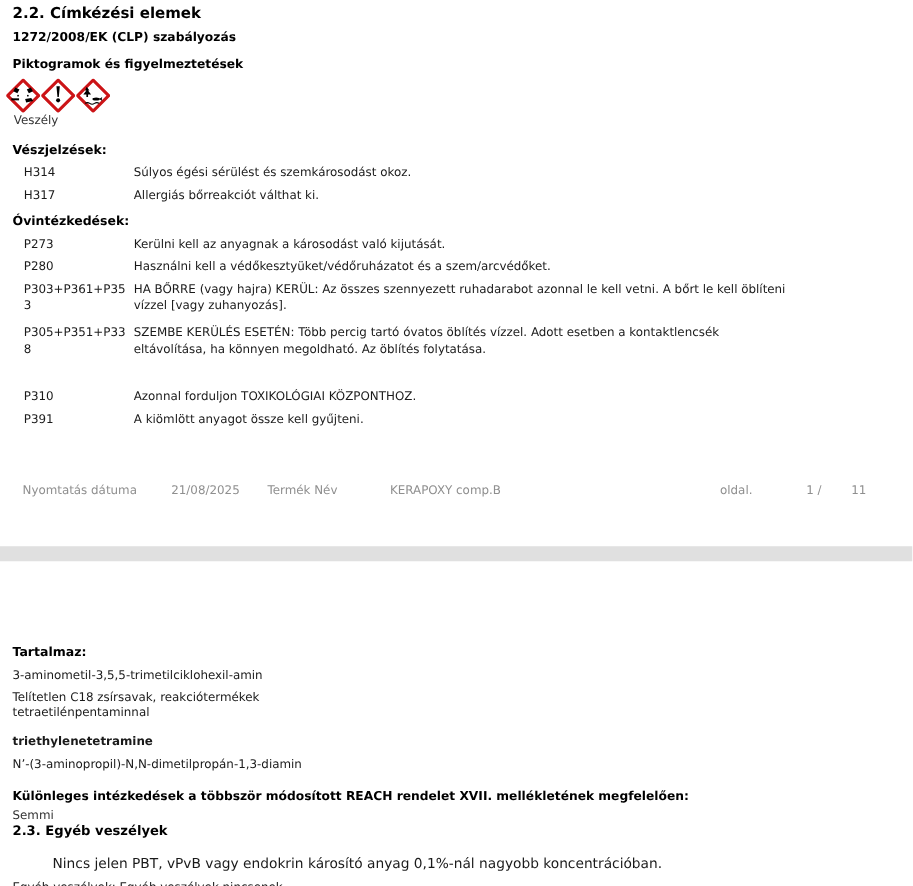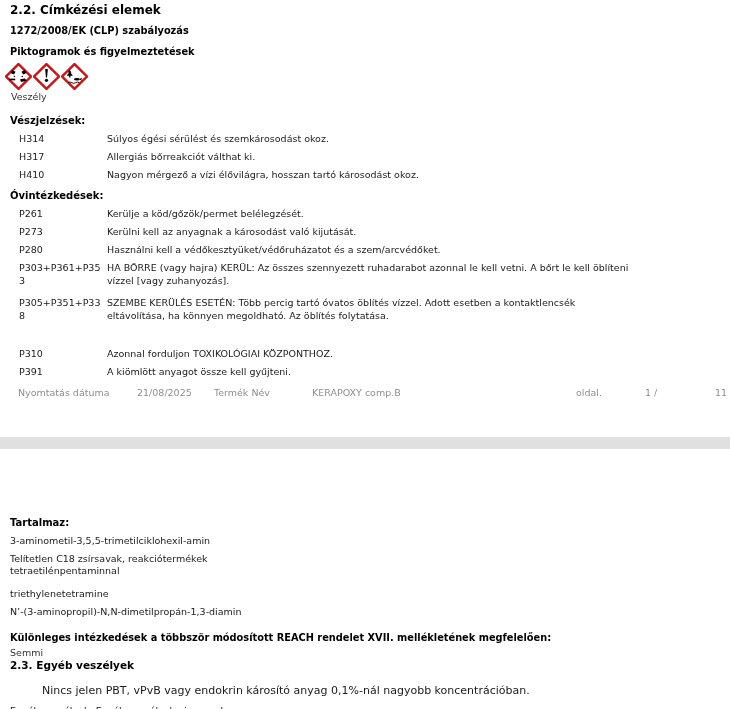--- a/index.html
+++ b/index.html
@@ -20,29 +20,29 @@
   .srow { display:flex; margin-top:5px; padding-left:19px; font-size:9.5px; line-height:13px; }
   .srow .code { flex:0 0 88px; word-break:break-all; padding-right:4px; }
   .srow .txt  { width:524px; }
   .srow.gap9  { margin-top:9px; }
   .srow.gap11 { margin-top:25px; }
 
   .footer { position:absolute; top:383px; left:0; width:589px; height:13px;
             font-size:9.5px; line-height:13px; color:#8f8f8f; }
   .footer span { position:absolute; top:0; white-space:nowrap; }
   .f-pdl { left:18px; }  .f-pd { left:137px; } .f-prl { left:214px; }
-  .f-prn { left:312px; } .f-pgl { left:576px; } .f-pgc { left:645px; } .f-pgt { left:715px; }
+  .f-prn { left:312px; } .f-pgl { left:576px; } .f-pgc { left:645px; } .f-pgt { left:681px; }
 
   .pagegap { position:absolute; top:434px; left:0; width:730px; height:12px; background:#e0e0e0; }
 
   
   .page2 { position:absolute; top:468px; left:0; width:640px;margin-top:14px; }
   .contains { margin:31px 0 0 10px; font-size:10px; line-height:13px; font-weight:700; color:#000; }
   .sub  { margin:6px 0 0 10px; font-size:9.5px; line-height:12px; width:240px; }
-  .sub.gap11 { margin-top:11px; }
+  .sub.gap11 { margin-top:11px;font-weight:bold; }
   .reach { margin:13px 0 0 10px; font-size:9.8px; line-height:13px; font-weight:700; color:#000; }
   .semmi { margin:2px 0 0 10px; font-size:9.5px; line-height:13px; color:#333; }
   .t23   { margin:0 0 0 10px; font-size:10.5px; line-height:13px; font-weight:700; color:#000; }
   .pbt   { margin:12px 0 0 42px; font-size:11px; line-height:13px; }
   .other { margin:7px 0 0 10px;  font-size:9.5px; line-height:13px; }
 </style>
 </head>
 <body>
 
 <div class="doc">
@@ -86,31 +86,23 @@
     <div class="sechead">Vészjelzések:</div>
 
     <div class="srow">
       <span class="code">H314</span>
       <span class="txt">Súlyos égési sérülést és szemkárosodást okoz.</span>
     </div>
     <div class="srow">
       <span class="code">H317</span>
       <span class="txt">Allergiás bőrreakciót válthat ki.</span>
     </div>
-    <div class="srow">
-      <span class="code">H410</span>
-      <span class="txt">Nagyon mérgező a vízi élővilágra, hosszan tartó károsodást okoz.</span>
-    </div>
 
     <div class="sechead2">Óvintézkedések:</div>
 
-    <div class="srow">
-      <span class="code">P261</span>
-      <span class="txt">Kerülje a köd/gőzök/permet belélegzését.</span>
-    </div>
     <div class="srow">
       <span class="code">P273</span>
       <span class="txt">Kerülni kell az anyagnak a károsodást való kijutását.</span>
     </div>
     <div class="srow">
       <span class="code">P280</span>
       <span class="txt">Használni kell a védőkesztyüket/védőruházatot és a szem/arcvédőket.</span>
     </div>
     <div class="srow">
       <span class="code">P303+P361+P353</span>

